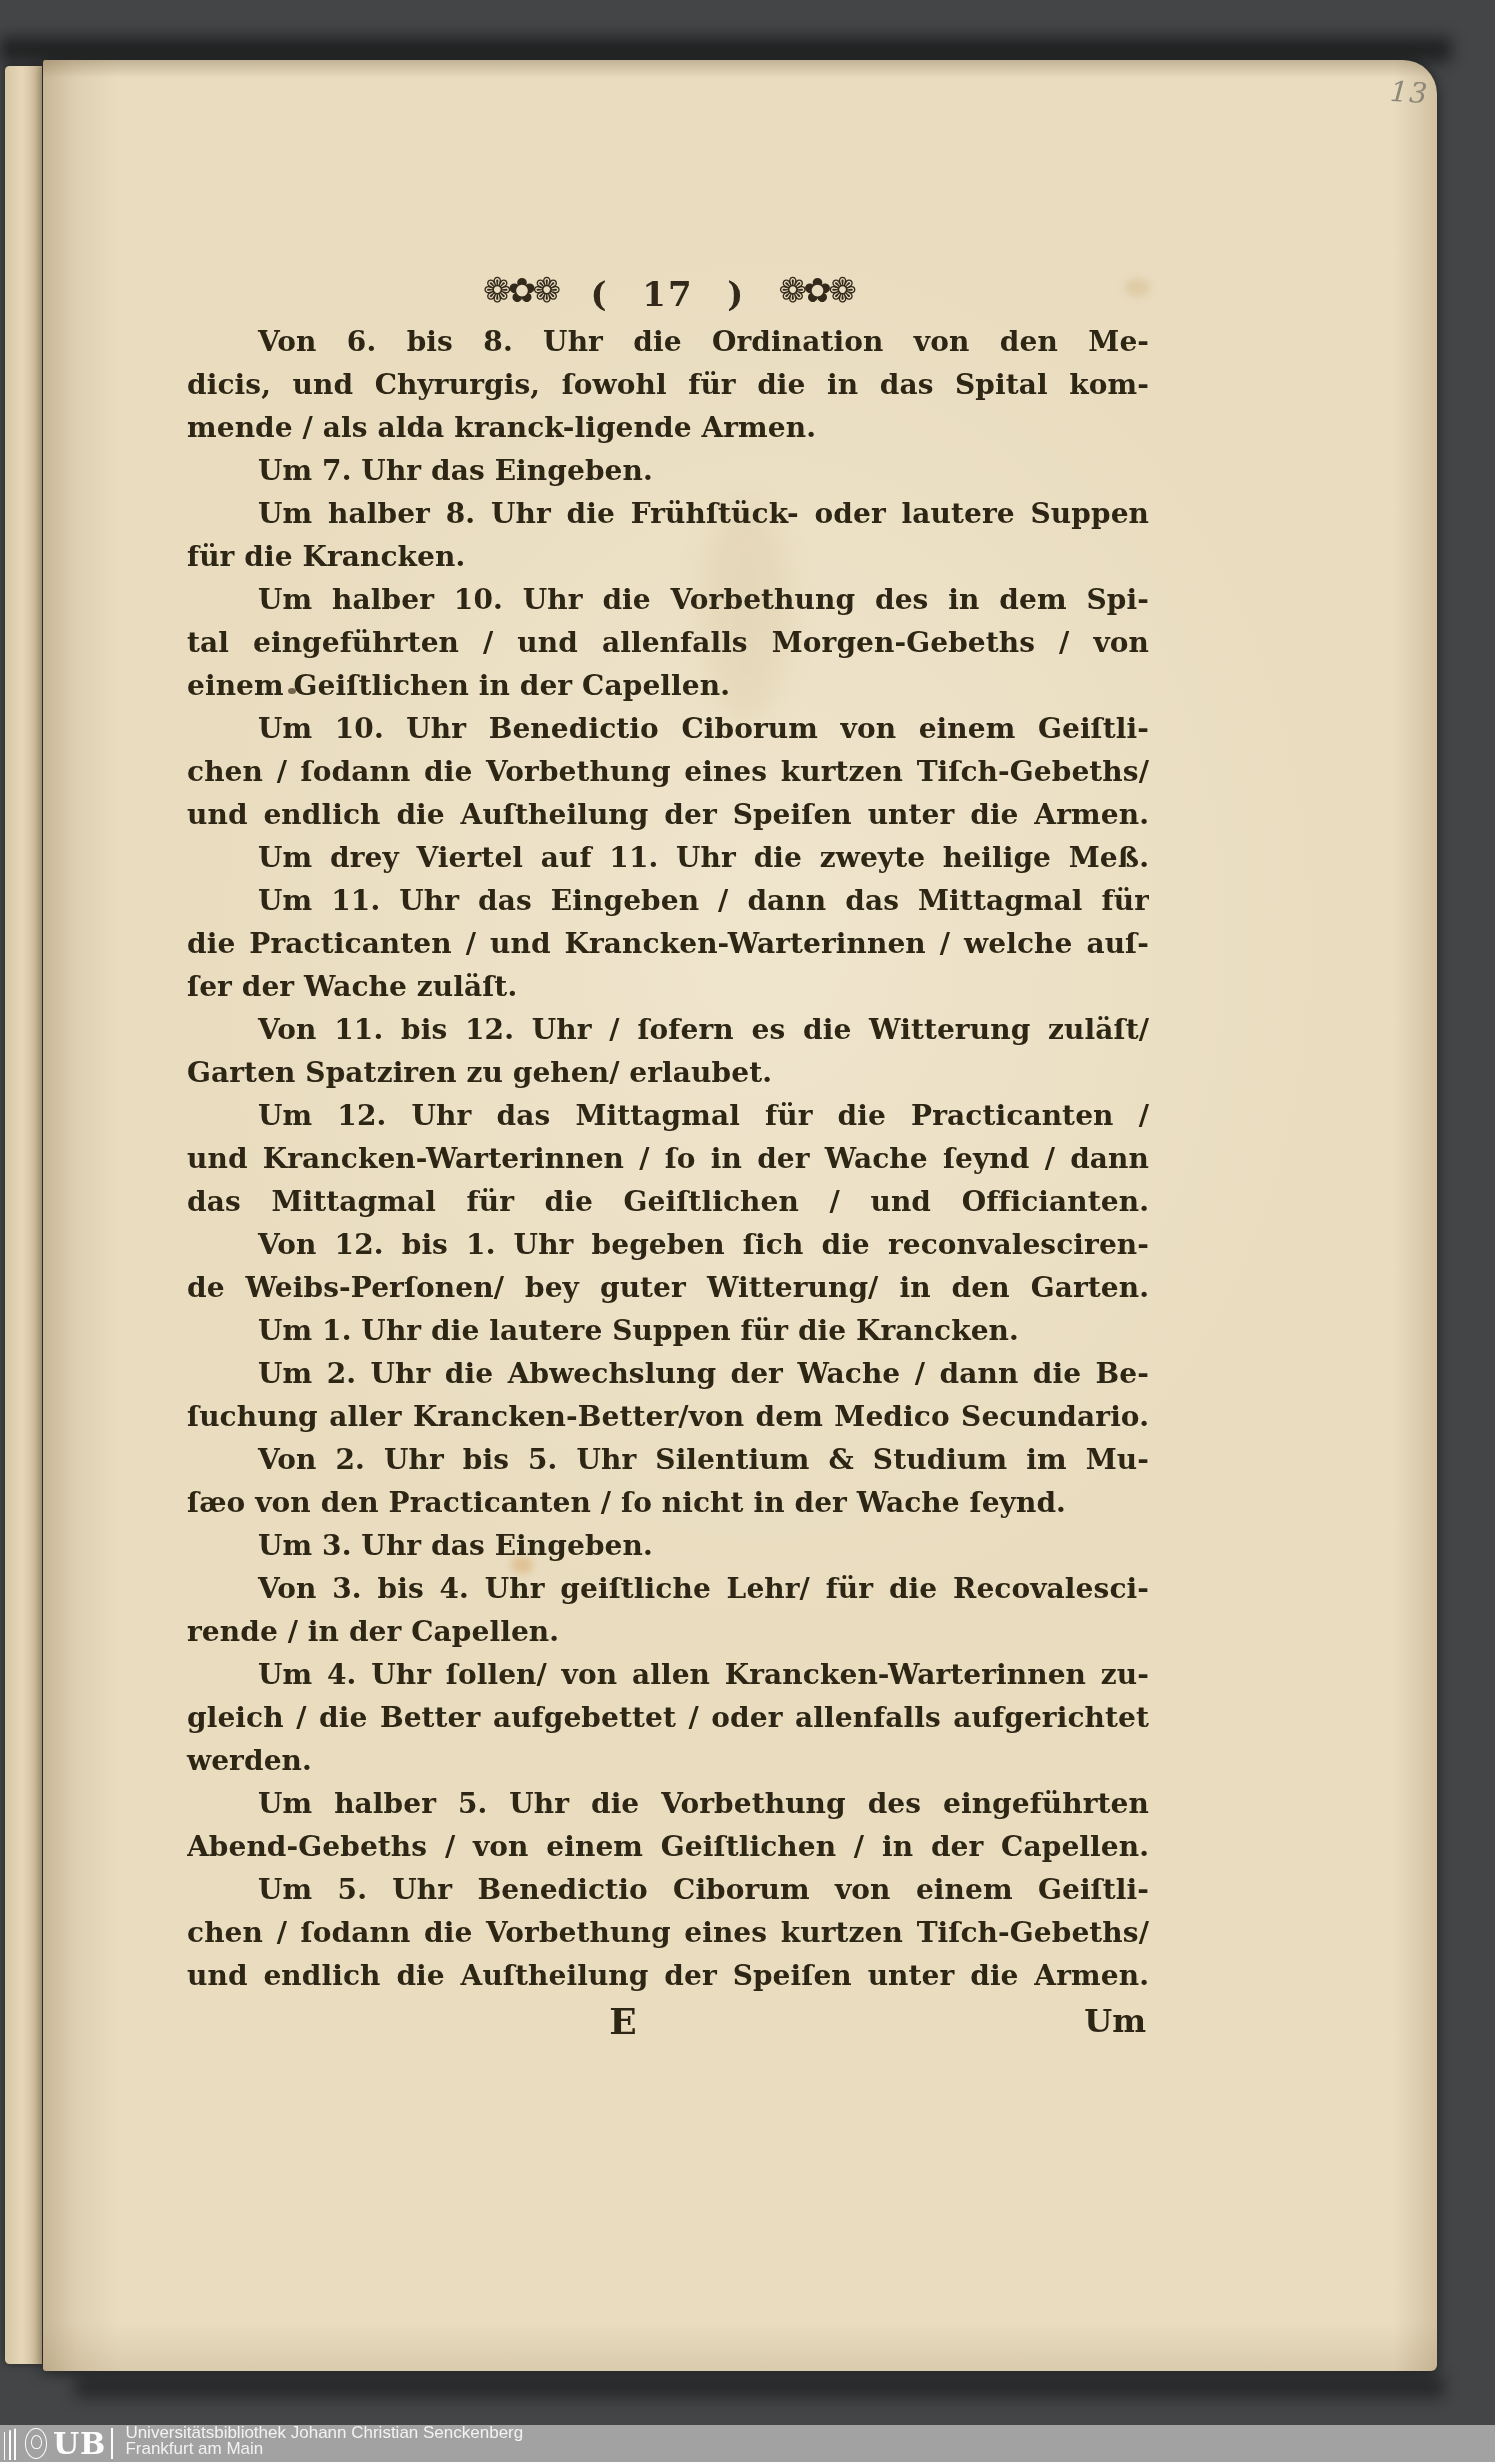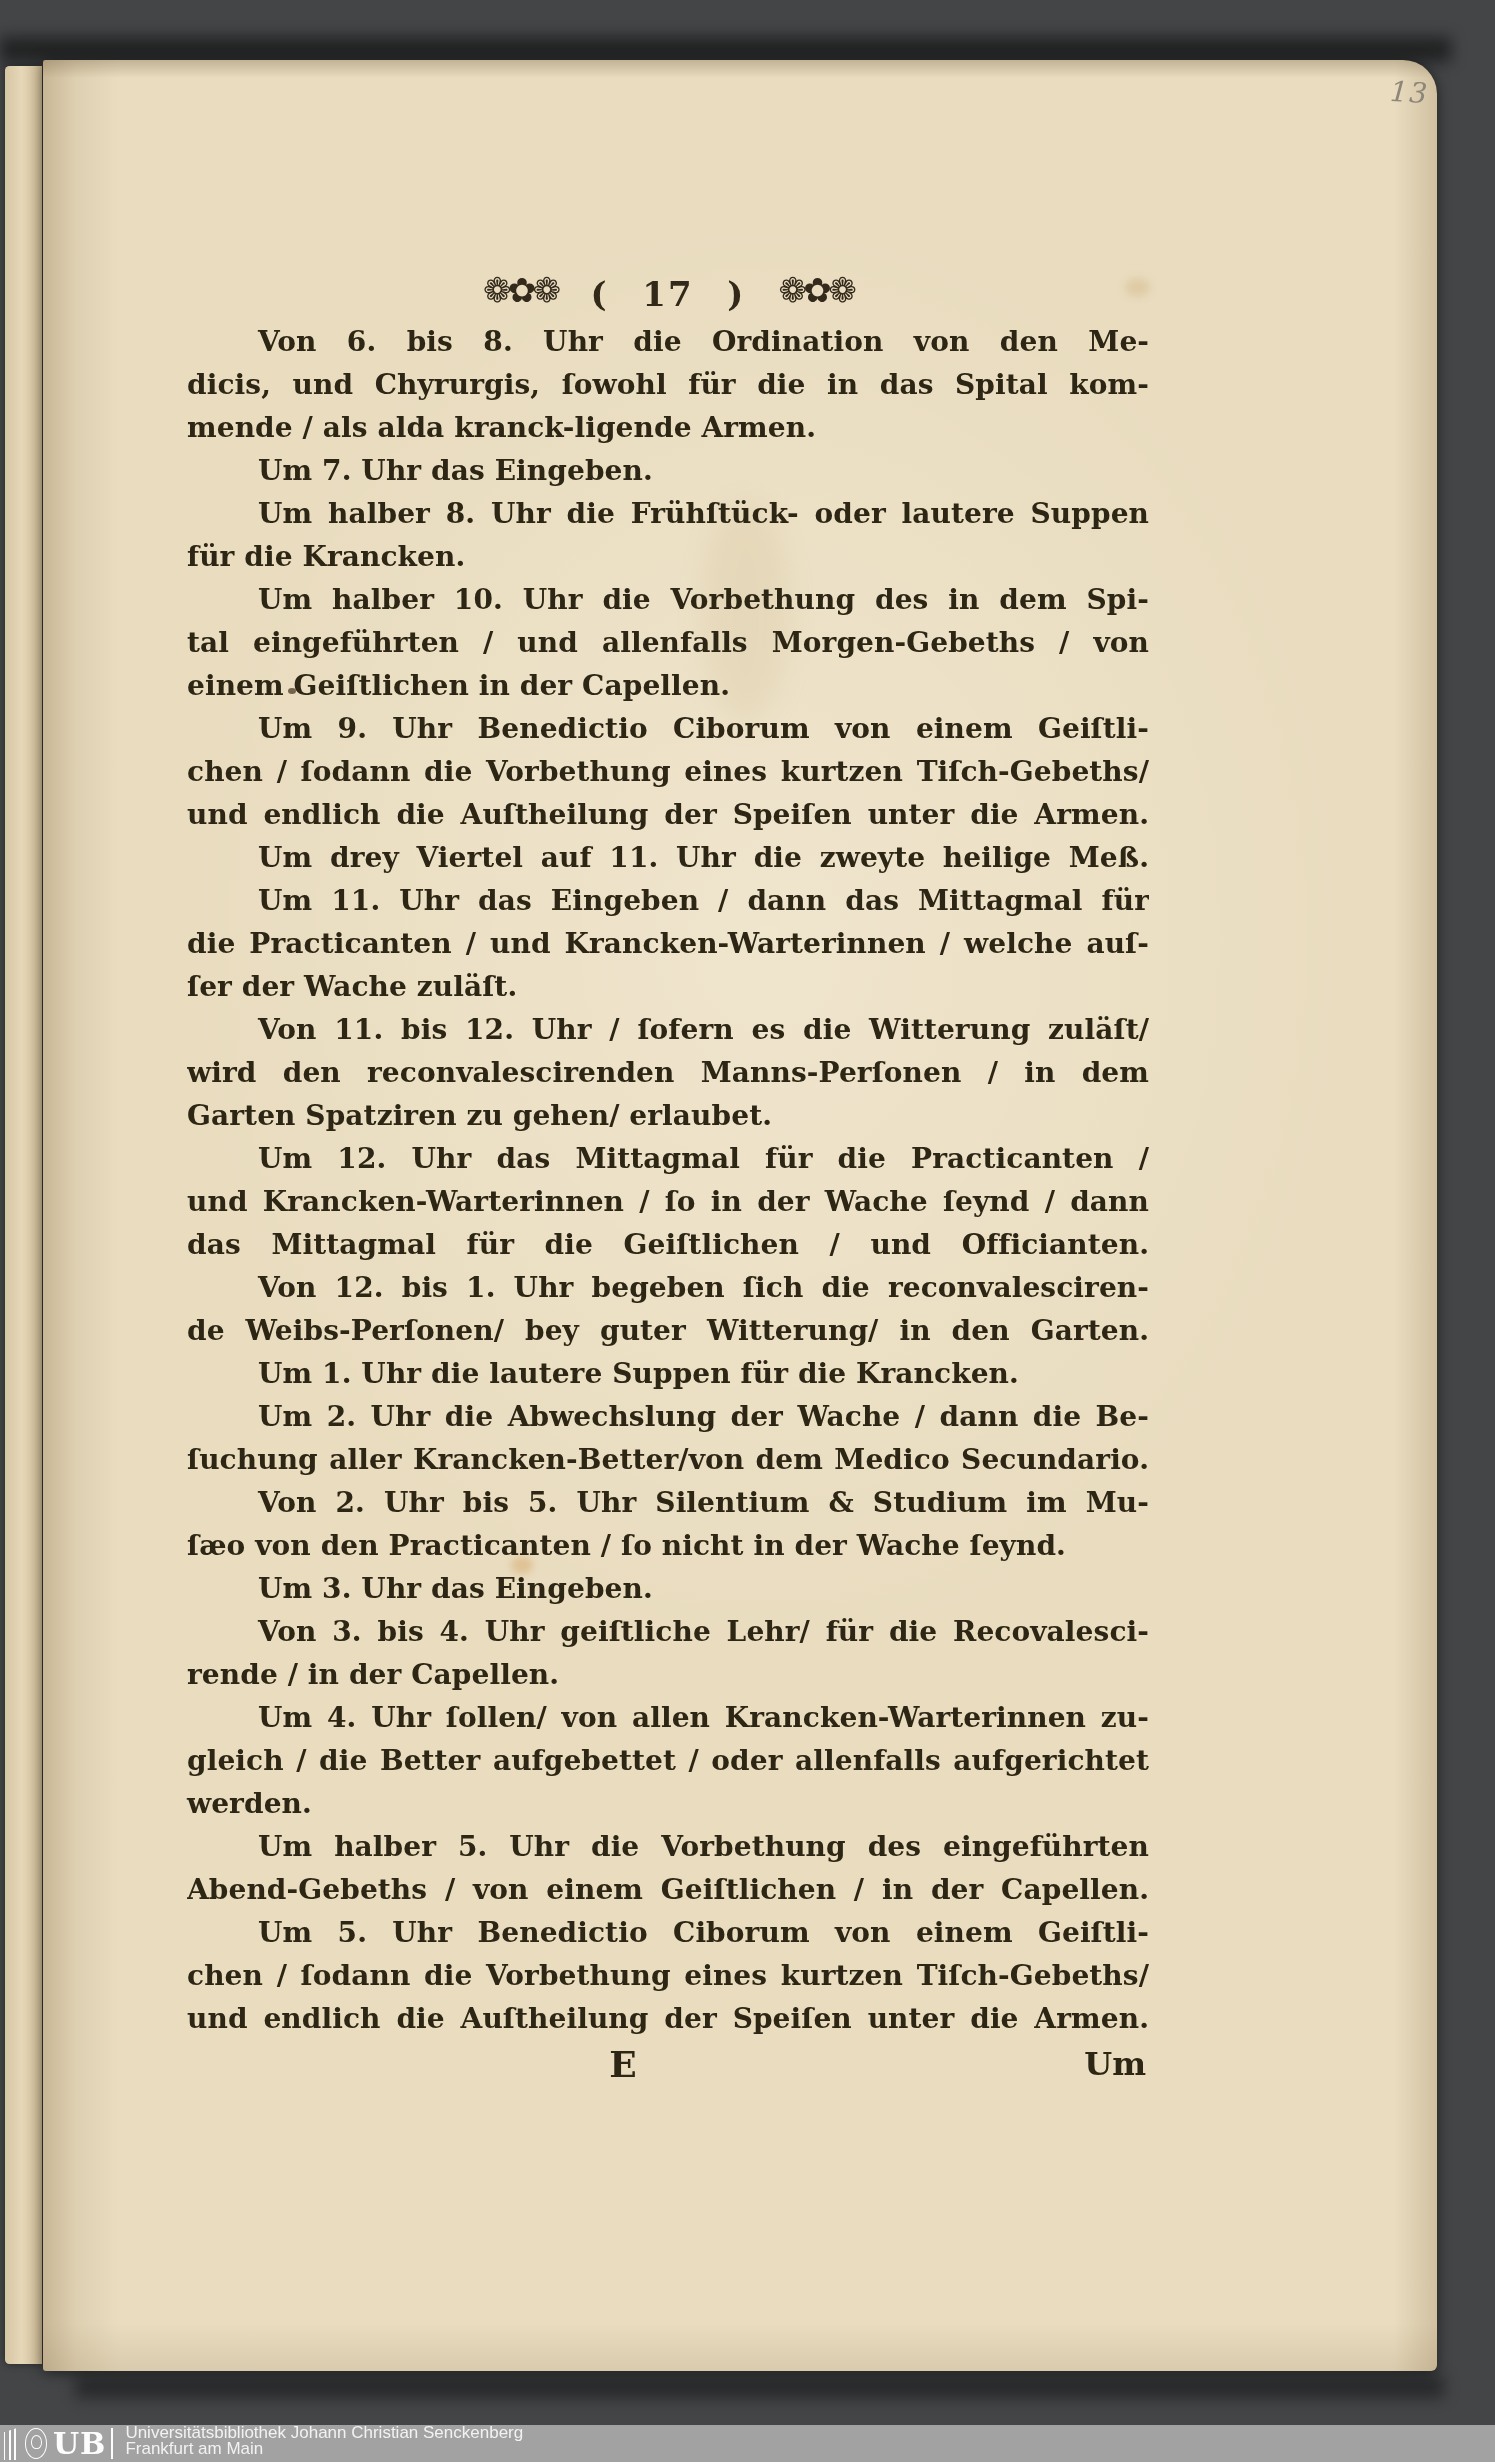--- a/index.html
+++ b/index.html
@@ -106,29 +106,28 @@
   <div class="lines">
       <div class="line indent fill"><span class="frak">Von 6. bis 8. Uhr die </span><span class="lat">Ordination</span><span class="frak"> von den </span><span class="lat">Me-</span></div>
       <div class="line fill"><span class="lat">dicis,</span><span class="frak"> und </span><span class="lat">Chyrurgis,</span><span class="frak"> ſowohl für die in das Spital kom-</span></div>
       <div class="line"><span class="frak">mende / als alda kranck-ligende Armen.</span></div>
       <div class="line indent"><span class="frak">Um 7. Uhr das Eingeben.</span></div>
       <div class="line indent fill"><span class="frak">Um halber 8. Uhr die Frühſtück- oder lautere Suppen</span></div>
       <div class="line"><span class="frak">für die Krancken.</span></div>
       <div class="line indent fill"><span class="frak">Um halber 10. Uhr die Vorbethung des in dem Spi-</span></div>
       <div class="line fill"><span class="frak">tal eingeführten / und allenfalls Morgen-Gebeths / von</span></div>
       <div class="line"><span class="frak">einem Geiſtlichen in der Capellen.</span></div>
-      <div class="line indent fill"><span class="frak">Um 9. Uhr </span><span class="lat">Benedictio Ciborum</span><span class="frak"> von einem Geiſtli-</span></div>
+      <div class="line indent fill"><span class="frak">Um 10. Uhr </span><span class="lat">Benedictio Ciborum</span><span class="frak"> von einem Geiſtli-</span></div>
       <div class="line fill"><span class="frak">chen / ſodann die Vorbethung eines kurtzen Tiſch-Gebeths/</span></div>
       <div class="line fill"><span class="frak">und endlich die Auſtheilung der Speiſen unter die Armen.</span></div>
       <div class="line indent fill"><span class="frak">Um drey Viertel auf 11. Uhr die zweyte heilige Meß.</span></div>
       <div class="line indent fill"><span class="frak">Um 11. Uhr das Eingeben / dann das Mittagmal für</span></div>
       <div class="line fill"><span class="frak">die </span><span class="lat">Practicanten</span><span class="frak"> / und Krancken-Warterinnen / welche auſ-</span></div>
       <div class="line"><span class="frak">ſer der Wache zuläſt.</span></div>
       <div class="line indent fill"><span class="frak">Von 11. bis 12. Uhr / ſofern es die Witterung zuläſt/</span></div>
-      <div class="line fill"><span class="frak">wird den </span><span class="lat">reconvalescirenden</span><span class="frak"> Manns-Perſonen / in dem</span></div>
       <div class="line"><span class="frak">Garten Spatziren zu gehen/ erlaubet.</span></div>
       <div class="line indent fill"><span class="frak">Um 12. Uhr das Mittagmal für die </span><span class="lat">Practicanten</span><span class="frak"> /</span></div>
       <div class="line fill"><span class="frak">und Krancken-Warterinnen / ſo in der Wache ſeynd / dann</span></div>
       <div class="line fill"><span class="frak">das Mittagmal für die Geiſtlichen / und </span><span class="lat">Officianten.</span></div>
       <div class="line indent fill"><span class="frak">Von 12. bis 1. Uhr begeben ſich die </span><span class="lat">reconvalesciren-</span></div>
       <div class="line fill"><span class="lat">de</span><span class="frak"> Weibs-Perſonen/ bey guter Witterung/ in den Garten.</span></div>
       <div class="line indent"><span class="frak">Um 1. Uhr die lautere Suppen für die Krancken.</span></div>
       <div class="line indent fill"><span class="frak">Um 2. Uhr die Abwechslung der Wache / dann die Be-</span></div>
       <div class="line fill"><span class="frak">ſuchung aller Krancken-Better/von dem </span><span class="lat">Medico Secundario.</span></div>
       <div class="line indent fill"><span class="frak">Von 2. Uhr bis 5. Uhr </span><span class="lat">Silentium &amp; Studium</span><span class="frak"> im </span><span class="lat">Mu-</span></div>

